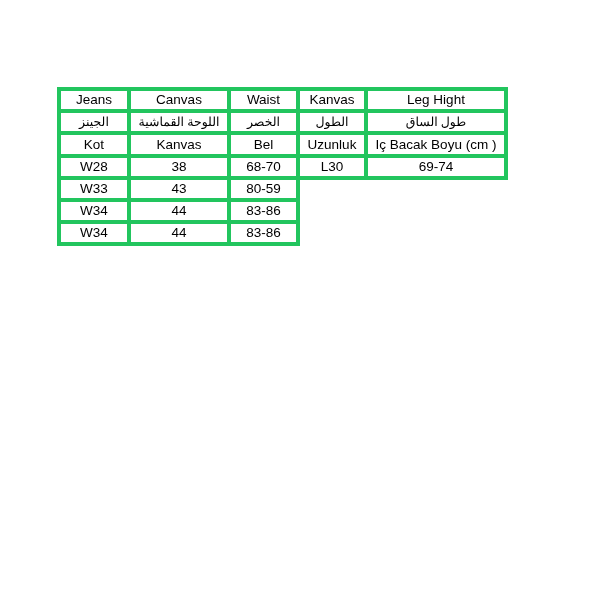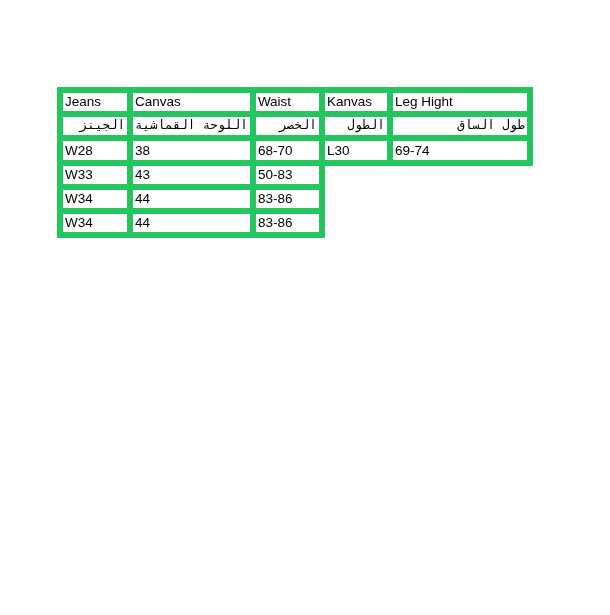--- a/index.html
+++ b/index.html
@@ -19,36 +19,37 @@
   table.size-chart {
     position: absolute;
     left: 57px;
     top: 87px;
     border-collapse: collapse;
     table-layout: fixed;
     font-size: 13.5px;
     line-height: 1;
   }
   table.size-chart td {
-    border: 6px solid #22c55e;
+    border: 4px solid #22c55e;
     height: 18.2px;
     padding: 0 2px;
+    text-align: center;
     vertical-align: middle;
     white-space: nowrap;
     overflow: hidden;
   }
   .col-jeans  { width: 70px;  }
   .col-canvas { width: 100px; }
   .col-waist  { width: 69px;  }
   .col-length { width: 68px;  }
   .col-leg    { width: 140px; }
   tr.row-ar td {
     direction: rtl;
     font-size: 12.5px;
-    font-family: Liberation Mono, monospace;
+    font-family: Liberation Serif, serif;
   }
 </style>
 </head>
 <body>
 
 <div class="page">
   <table class="size-chart">
     <colgroup>
       <col class="col-jeans">
       <col class="col-canvas">
@@ -64,33 +65,40 @@
         <td>Kanvas</td>
         <td>Leg Hight</td>
       </tr>
       <tr class="row-ar">
         <td>الجينز</td>
         <td>اللوحة القماشية</td>
         <td>الخصر</td>
         <td>الطول</td>
         <td>طول الساق</td>
       </tr>
+      <tr class="row-tr">
+        <td>Kot</td>
+        <td>Kanvas</td>
+        <td>Bel</td>
+        <td>Uzunluk</td>
+        <td>Iç Bacak Boyu (cm )</td>
+      </tr>
 
       <tr>
         <td>W28</td>
         <td>38</td>
         <td>68-70</td>
         <td>L30</td>
         <td>69-74</td>
       </tr>
 
       <tr>
         <td>W33</td>
         <td>43</td>
-        <td>50-83</td>
+        <td>80-59</td>
       </tr>
       <tr>
         <td>W34</td>
         <td>44</td>
         <td>83-86</td>
       </tr>
       <tr>
         <td>W34</td>
         <td>44</td>
         <td>83-86</td>

